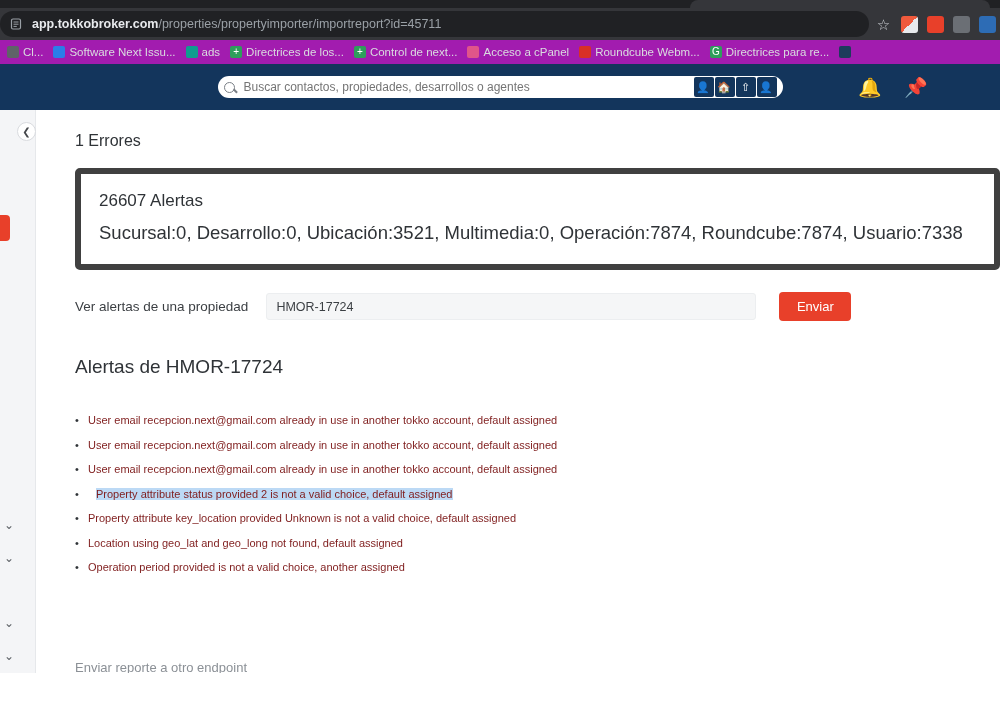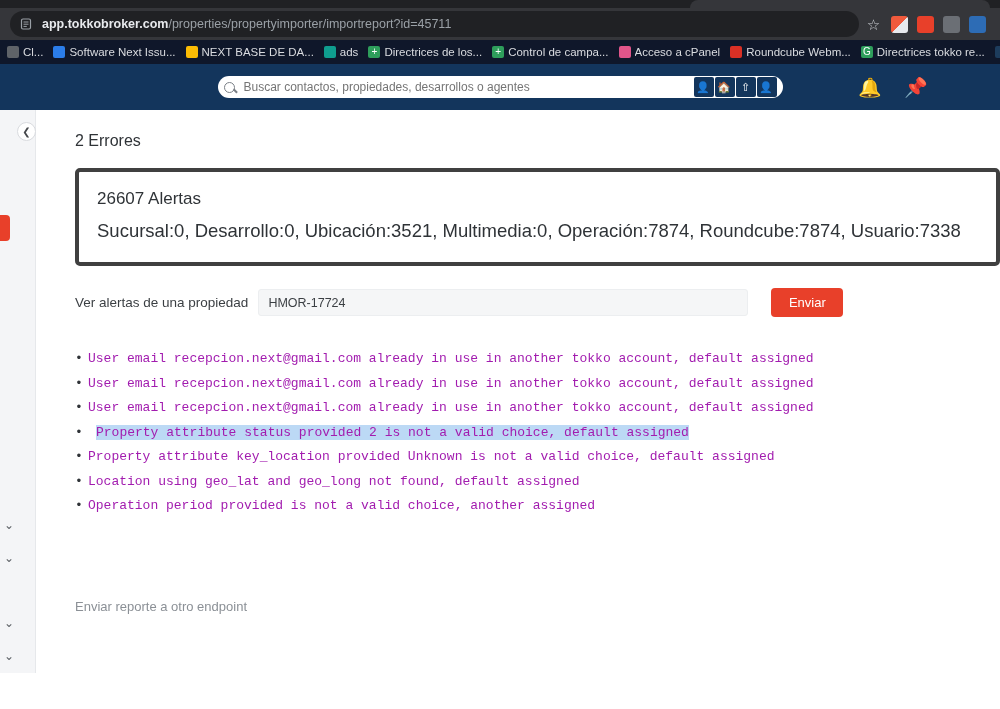--- a/index.html
+++ b/index.html
@@ -26,21 +26,21 @@
     left: 690px; top: 0;
     width: 300px; height: 8px;
     background: #35363a;
     border-radius: 8px 8px 0 0;
   }
   .omnibar {
     height: 32px;
     background: #35363a;
     display: flex;
     align-items: center;
-    padding: 0 10px;
+    padding: 0 0;
   }
   .omnibox {
     flex: 1;
     height: 26px;
     background: #202124;
     border-radius: 13px;
     display: flex;
     align-items: center;
     padding: 0 10px;
     margin-right: 6px;
@@ -79,21 +79,21 @@
     width: 17px;
   }
   .ext1 { background: linear-gradient(135deg,#f05a3c 0 50%, #e8eaed 50% 100%); }
   .ext2 { background: #e8402a; border-radius: 50%; }
   .ext3 { background: #6b6f75; }
   .ext4 { background: #2d6cb5; }
 
   
   .bookmarks {
     height: 24px;
-    background: #0f172a;
+    background: #a21caf;
     display: flex;
     align-items: center;
     gap: 0px;
     padding: 0 2px;
     overflow: hidden;
     white-space: nowrap;
   }
   .bm {
     display: flex;
     align-items: center;
@@ -253,21 +253,21 @@
   .errors-line {
     font-size: 16px;
     color: #2f3337;
     padding-top: 22px;
     padding-bottom: 4px;
   }
 
   .alert-card {
     margin-top: 14px;
     margin-right: 0px;
-    border: 4px solid #404040;
+    border: 6px solid #404040;
     border-radius: 5px;
     padding: 17px 18px 20px 18px;
     background: #fff;
   }
   .alert-card .big {
     font-size: 17px;
     color: #2f3337;
     margin-bottom: 11px;
   }
   .alert-card .detail {
@@ -278,21 +278,21 @@
 
   .prop-row {
     display: flex;
     align-items: center;
     margin-top: 22px;
     gap: 0;
   }
   .prop-label {
     font-size: 13.5px;
     color: #3b3f43;
-    margin-right: 10px;
+    margin-right: 18px;
     white-space: nowrap;
   }
   .prop-input {
     width: 490px;
     height: 27px;
     background: #f5f6f7;
     border: 1px solid #eceef0;
     border-radius: 3px;
     font-size: 12.5px;
     color: #3b3f43;
@@ -316,26 +316,25 @@
     color: #2f3337;
     margin-top: 35px;
   }
 
   .alerts-list {
     margin-top: 30px;
     list-style: none;
     padding: 0;
   }
   .alerts-list li {
-    font-size: 13px;
-    color: #a21caf;
+    font-size: 11px;
+    color: #7f1d1d;
     line-height: 24.5px;
     position: relative;
     padding-left: 13px;
-    font-family: Liberation Mono, monospace;
   }
   .alerts-list li::before {
     content: "\2022";
     position: absolute;
     left: 0; top: 0;
     color: #2f3337;
   }
   .alerts-list li .txt.sel {
     background: #bcd9f5;
     margin-left: 8px;
@@ -377,46 +376,42 @@
   <div class="bookmarks">
     <div class="bm">
         <span class="fav fav-grey"></span>
         <span class="lbl">Cl...</span>
       </div>
     <div class="bm">
         <span class="fav fav-blue"></span>
         <span class="lbl">Software Next Issu...</span>
       </div>
     <div class="bm">
-        <span class="fav fav-yellow"></span>
-        <span class="lbl">NEXT BASE DE DA...</span>
-      </div>
-    <div class="bm">
         <span class="fav fav-teal"></span>
         <span class="lbl">ads</span>
       </div>
     <div class="bm">
         <span class="fav fav-green">+</span>
         <span class="lbl">Directrices de los...</span>
       </div>
     <div class="bm">
         <span class="fav fav-green">+</span>
-        <span class="lbl">Control de campa...</span>
+        <span class="lbl">Control de next...</span>
       </div>
     <div class="bm">
         <span class="fav fav-pink"></span>
         <span class="lbl">Acceso a cPanel</span>
       </div>
     <div class="bm">
         <span class="fav fav-red"></span>
         <span class="lbl">Roundcube Webm...</span>
       </div>
     <div class="bm">
         <span class="fav fav-green">G</span>
-        <span class="lbl">Directrices tokko re...</span>
+        <span class="lbl">Directrices para re...</span>
       </div>
     <div class="bm">
         <span class="fav fav-dark"></span>
       </div>
   </div>
 </div>
 
 <div class="appbar">
   <div class="search-wrap">
     <span class="mag"></span>
@@ -440,33 +435,34 @@
     <div class="collapse-btn">❮</div>
     <div class="red-tab"></div>
     <div class="rail-chev" style="top:408px">⌄</div>
     <div class="rail-chev" style="top:441px">⌄</div>
     <div class="rail-chev" style="top:506px">⌄</div>
     <div class="rail-chev" style="top:539px">⌄</div>
   </div>
 
   <div class="content">
 
-    <div class="errors-line">2 Errores</div>
+    <div class="errors-line">1 Errores</div>
 
     <div class="alert-card">
       <div class="big">26607 Alertas</div>
       <div class="detail">Sucursal:0, Desarrollo:0, Ubicación:3521, Multimedia:0, Operación:7874, Roundcube:7874, Usuario:7338</div>
     </div>
 
     <div class="prop-row">
       <span class="prop-label">Ver alertas de una propiedad</span>
       <input class="prop-input" value="HMOR-17724" style="">
       <button class="send-btn">Enviar</button>
     </div>
 
+    <div class="sec-title">Alertas de HMOR-17724</div>
 
     <ul class="alerts-list">
       <li><span class="txt">User email recepcion.next@gmail.com already in use in another tokko account, default assigned</span></li>
       <li><span class="txt">User email recepcion.next@gmail.com already in use in another tokko account, default assigned</span></li>
       <li><span class="txt">User email recepcion.next@gmail.com already in use in another tokko account, default assigned</span></li>
       <li><span class="txt sel">Property attribute status provided 2 is not a valid choice, default assigned</span></li>
       <li><span class="txt">Property attribute key_location provided Unknown is not a valid choice, default assigned</span></li>
       <li><span class="txt">Location using geo_lat and geo_long not found, default assigned</span></li>
       <li><span class="txt">Operation period provided is not a valid choice, another assigned</span></li>
     </ul>

